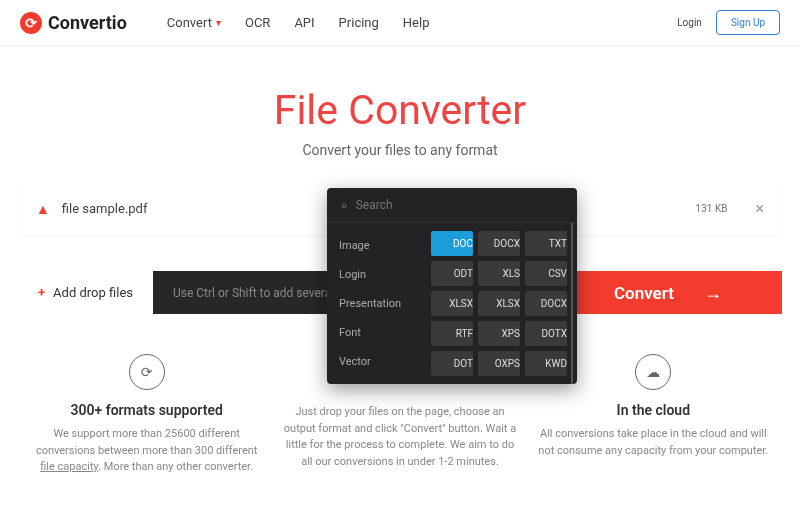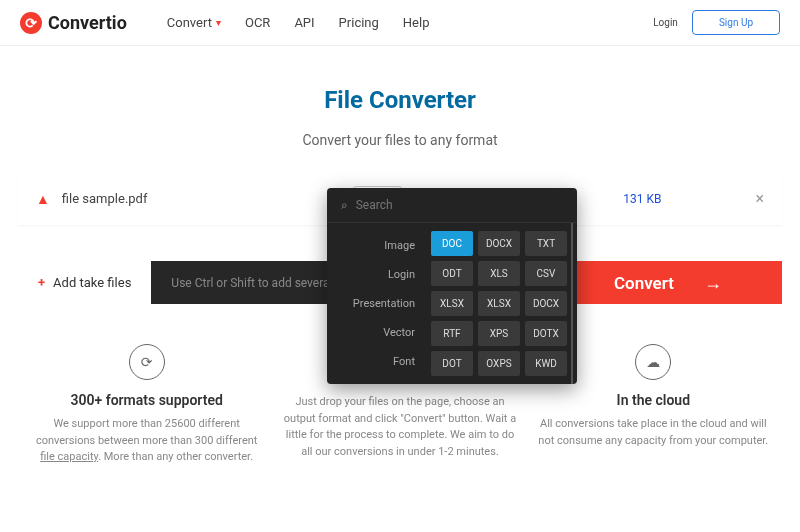--- a/index.html
+++ b/index.html
@@ -5,56 +5,56 @@
 *{margin:0;padding:0;box-sizing:border-box;font-family:-apple-system,BlinkMacSystemFont,"Segoe UI",Roboto,Arial,sans-serif}
 body{background:#fff;width:800px;height:532px;overflow:hidden}
 .header{display:flex;align-items:center;padding:10px 20px;border-bottom:1px solid #eee}
 .logo{display:flex;align-items:center;gap:6px;font-weight:700;font-size:18px;color:#222}
 .logo-icon{width:22px;height:22px;border-radius:50%;background:#f33c2e;display:flex;align-items:center;justify-content:center;color:#fff;font-size:14px}
 .nav{display:flex;gap:24px;margin-left:40px;font-size:13px;color:#444}
 .nav-item{cursor:pointer;display:flex;align-items:center;gap:4px}
 .nav-item .chev{color:#f33c2e;font-size:10px}
 .header-right{margin-left:auto;display:flex;gap:14px;align-items:center;font-size:10px}
 .login{color:#444;cursor:pointer}
-.signup{border:1px solid #2f7de1;color:#2f7de1;padding:6px 26px;border-radius:4px;cursor:pointer}
+.signup{border:1px solid #2f7de1;color:#2f7de1;padding:6px 14px;border-radius:4px;cursor:pointer}
 .hero{text-align:center;margin-top:40px}
-.hero h1{color:#0369a1;font-size:24px;font-weight:700}
-.hero p{color:#666;font-size:14px;margin-top:18px}
+.hero h1{color:#ef4444;font-size:41px;font-weight:400}
+.hero p{color:#666;font-size:14px;margin-top:8px}
 .file-row{background:#fff;margin:24px 18px 0;padding:14px 18px;display:flex;align-items:center;font-size:13px;color:#444;box-shadow:0 1px 2px rgba(0,0,0,.05)}
 .file-icon{color:#f33c2e;margin-right:12px;font-size:14px}
 .file-name{flex:1}
 .to-label{margin:0 12px;color:#999;font-size:12px}
 .fmt-select{border:1px solid #ccc;border-radius:3px;padding:4px 10px;display:flex;align-items:center;gap:8px;cursor:pointer;margin-right:50px}
 .fmt-select .chev{font-size:10px;color:#666}
 .ready-badge{border:1px solid #3a9b3a;color:#3a9b3a;font-size:9px;padding:1px 6px;border-radius:2px;margin-right:130px}
-.file-size{color:#1d4ed8;font-size:12px;margin-right:94px}
+.file-size{color:#737373;font-size:10px;margin-right:28px}
 .close-x{color:#999;cursor:pointer;font-size:16px}
 .action-bar{display:flex;margin:36px 18px 0;background:#272727;align-items:stretch}
 .add-more{background:#fff;padding:14px 20px;display:flex;align-items:center;gap:8px;font-size:13px;cursor:pointer;color:#333}
 .add-more .plus{color:#f33c2e;font-weight:700}
 .hint{flex:1;color:#888;font-size:12px;display:flex;align-items:center;padding-left:20px}
 .convert-btn{background:#f33c2e;color:#fff;padding:0 60px;font-size:17px;font-weight:600;display:flex;align-items:center;gap:30px;cursor:pointer}
 .convert-btn .arrow{font-size:18px}
 .features{display:flex;padding:40px 30px 0;gap:20px}
 .feature{flex:1;text-align:center}
 .feature-icon{width:36px;height:36px;margin:0 auto 12px;border:1px solid #666;border-radius:50%;display:flex;align-items:center;justify-content:center;font-size:14px;color:#666}
 .feature h3{font-size:14px;color:#333;font-weight:600;margin-bottom:8px}
 .feature p{font-size:11px;color:#888;line-height:1.5}
 .feature p .link{text-decoration:underline}
 .dropdown{position:absolute;left:327px;top:188px;width:250px;background:#232323;border-radius:4px;box-shadow:0 6px 20px rgba(0,0,0,.4);z-index:10;display:flex;flex-direction:column}
 .dd-search{display:flex;align-items:center;padding:10px 14px;border-bottom:1px solid #333}
 .dd-search .sicon{color:#888;margin-right:8px;font-size:12px}
 .dd-search input{background:transparent;border:none;color:#ef4444;font-size:12px;outline:none;width:100%}
 .dd-body{display:flex}
 .dd-cats{width:100px;display:flex;flex-direction:column;padding:8px 0}
-.dd-cat{color:#aaa;font-size:11px;padding:8px 12px;cursor:pointer;display:flex;align-items:center;justify-content:flex-end}
+.dd-cat{color:#aaa;font-size:11px;padding:8px 12px;cursor:pointer;display:flex;align-items:center;justify-content:flex-start}
 .dd-cat.active{color:#fff}
 .dd-cat .chev{font-size:9px}
 .dd-formats{flex:1;display:grid;grid-template-columns:repeat(3,1fr);gap:5px;padding:8px 4px;align-content:start;border-right:2px solid #555;margin-right:4px}
-.fmt{background:#3a3a3a;color:#ddd;font-size:10px;text-align:center;padding:7px 0;border-radius:2px;cursor:pointer}
+.fmt{background:#3a3a3a;color:#ddd;font-size:10px;text-align:right;padding:7px 0;border-radius:2px;cursor:pointer}
 .fmt.sel{background:#1b9dd9;color:#fff}
 </style>
 </head>
 <body>
 
 <div class="header">
   <div class="logo">
     <div class="logo-icon">⟳</div>
     <span>Convertio</span>
   </div>
@@ -88,21 +88,21 @@
     <span class="chev">⌄</span>
   </div>
   <span class="ready-badge">READY</span>
   <span class="file-size">131 KB</span>
   <span class="close-x">×</span>
 </div>
 
 <div class="action-bar">
   <div class="add-more">
     <span class="plus">+</span>
-    <span>Add take files</span>
+    <span>Add drop files</span>
   </div>
   <div class="hint">Use Ctrl or Shift to add several fil</div>
   <div class="convert-btn">
     <span>Convert</span>
     <span class="arrow">→</span>
   </div>
 </div>
 
 <div class="features">
   <div class="feature">
@@ -130,24 +130,24 @@
         <div class="dd-cat">
           <span>Image</span>
         </div>
         <div class="dd-cat">
           <span>Login</span>
         </div>
         <div class="dd-cat">
           <span>Presentation</span>
         </div>
         <div class="dd-cat">
-          <span>Vector</span>
+          <span>Font</span>
         </div>
         <div class="dd-cat">
-          <span>Font</span>
+          <span>Vector</span>
         </div>
       </div>
     <div class="dd-formats" id="fmts">
         <div class="fmt sel">DOC</div>
         <div class="fmt">DOCX</div>
         <div class="fmt">TXT</div>
         <div class="fmt">ODT</div>
         <div class="fmt">XLS</div>
         <div class="fmt">CSV</div>
         <div class="fmt">XLSX</div>

